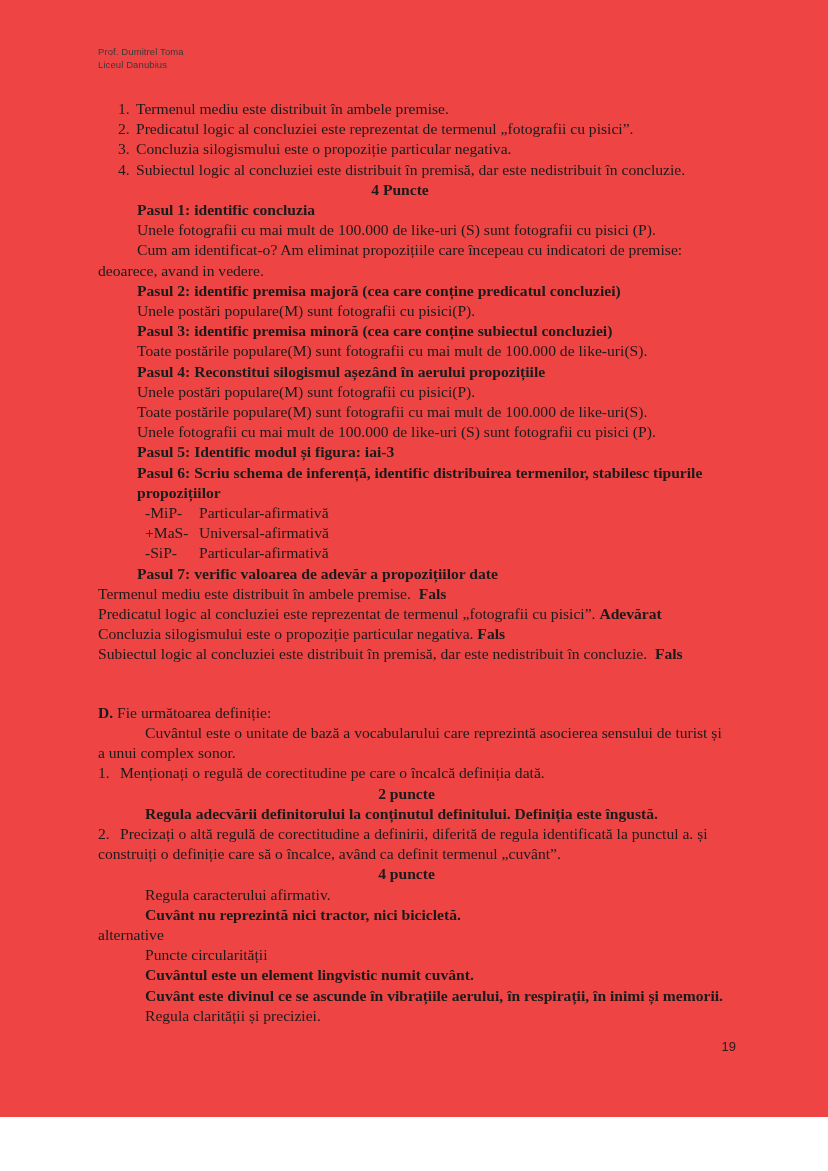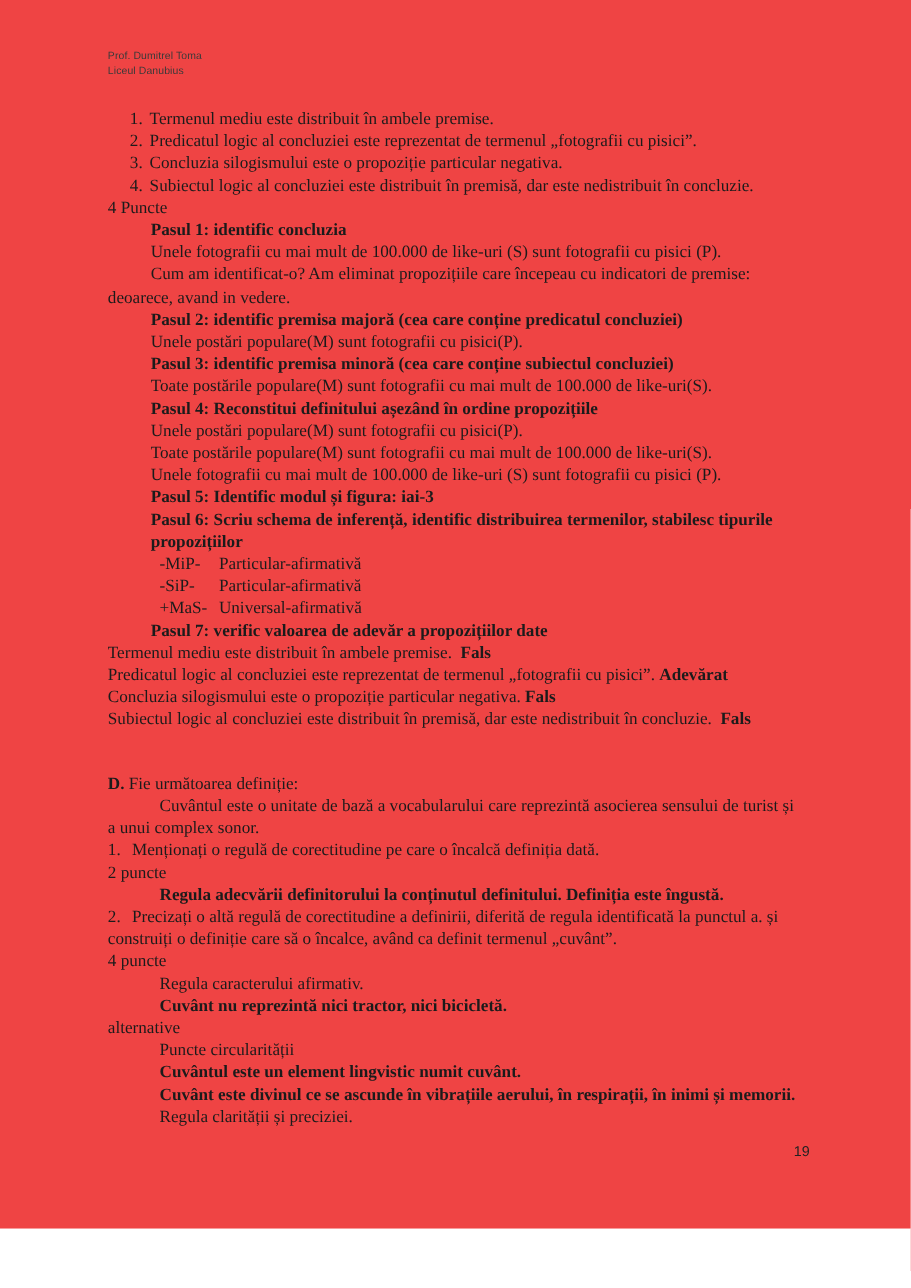--- a/index.html
+++ b/index.html
@@ -56,22 +56,22 @@
   }
   .numlist li .num {
     position: absolute;
     left: 20px;
     width: 18px;
     text-align: left;
   }
 
   
   .points {
-    font-weight: normal;
-    text-align: left;
+    font-weight: bold;
+    text-align: center;
     padding-right: 28px;
   }
   .points.wide { padding-right: 15px; }
 
   .ind1 { padding-left: 39px; }   
   .ind2 { padding-left: 47px; }   
   .flush { padding-left: 0; }
 
   b, .b { font-weight: bold; }
   i, .i { }
@@ -139,41 +139,41 @@
     <div class="ln ind1">Unele fotografii cu mai mult de 100.000 de like-uri (S) sunt fotografii cu pisici (P).</div>
     <div class="ln ind1">Cum am identificat-o? Am eliminat propozițiile care începeau cu indicatori de premise:</div>
     <div class="ln flush">deoarece, avand in vedere.</div>
 
     <div class="ln ind1 b">Pasul 2: identific premisa majoră (cea care conține predicatul concluziei)</div>
     <div class="ln ind1">Unele postări populare(M) sunt fotografii cu pisici(P).</div>
 
     <div class="ln ind1 b">Pasul 3: identific premisa minoră (cea care conține subiectul concluziei)</div>
     <div class="ln ind1">Toate postările populare(M) sunt fotografii cu mai mult de 100.000 de like-uri(S).</div>
 
-    <div class="ln ind1 b">Pasul 4: Reconstitui definitului așezând în ordine propozițiile</div>
+    <div class="ln ind1 b">Pasul 4: Reconstitui silogismul așezând în aerului propozițiile</div>
     <div class="ln ind1">Unele postări populare(M) sunt fotografii cu pisici(P).</div>
     <div class="ln ind1">Toate postările populare(M) sunt fotografii cu mai mult de 100.000 de like-uri(S).</div>
     <div class="ln ind1">Unele fotografii cu mai mult de 100.000 de like-uri (S) sunt fotografii cu pisici (P).</div>
 
     <div class="ln ind1 b">Pasul 5: Identific modul și figura: iai-3</div>
 
     <div class="ln ind1 b" style="text-indent:0;">
       <span style="display:block; margin-left:-39px; padding-left:39px; text-indent:0;">
         <span>Pasul 6: Scriu schema de inferență, identific distribuirea termenilor, stabilesc tipurile propozițiilor</span>
       </span>
     </div>
 
     <div class="ln schema">
       <span class="code">-MiP-</span><span>Particular-afirmativă</span>
     </div>
     <div class="ln schema">
+      <span class="code">+MaS-</span><span>Universal-afirmativă</span>
+    </div>
+    <div class="ln schema">
       <span class="code">-SiP-</span><span>Particular-afirmativă</span>
-    </div>
-    <div class="ln schema">
-      <span class="code">+MaS-</span><span>Universal-afirmativă</span>
     </div>
 
     <div class="ln ind1 b">Pasul 7: verific valoarea de adevăr a propozițiilor date</div>
 
     <div class="ln flush">
       <span>Termenul mediu este distribuit în ambele premise.</span><span>&nbsp; </span><span class="b">Fals</span>
     </div>
     <div class="ln flush">
       <span>Predicatul logic al concluziei este reprezentat de termenul „fotografii cu pisici”.</span><span> </span><span class="b">Adevărat</span>
     </div>

